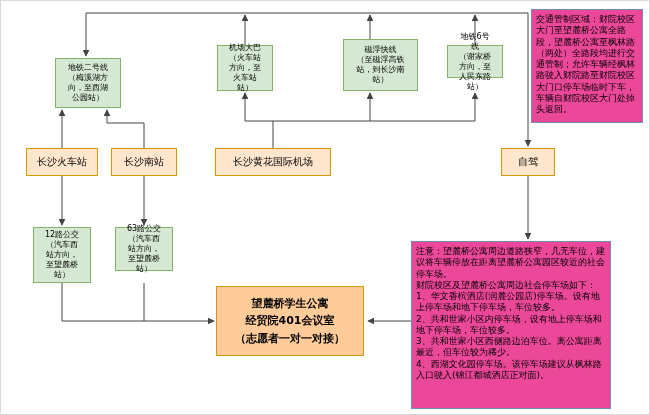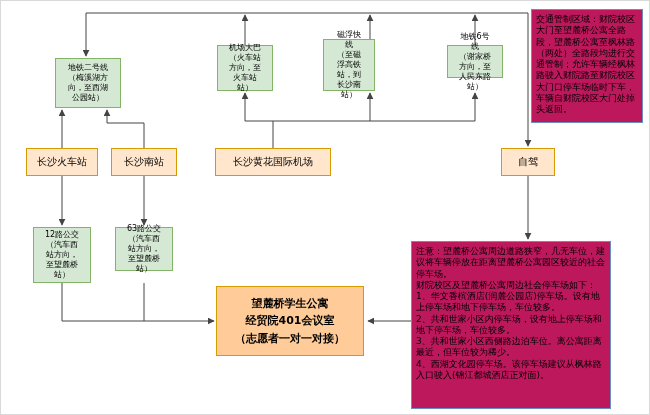--- a/index.html
+++ b/index.html
@@ -3,21 +3,21 @@
 <meta charset="utf-8">
 <style>
   html,body{margin:0;padding:0;background:#fff;font-family:"DejaVu Sans",sans-serif;}
   .canvas{position:relative;width:650px;height:415px;background:#ffffff;border:1px solid #d9d9d9;box-sizing:border-box;overflow:hidden;}
   svg.wires{position:absolute;left:0;top:0;width:650px;height:415px;}
   .node{position:absolute;display:flex;align-items:center;justify-content:center;text-align:center;
         box-sizing:border-box;border:1px solid #000;padding:10px;white-space:pre-line;line-height:1.25;color:#000;}
   .green{background:#d5e8d4;border-color:#82b366;font-size:8px;}
   .yellow{background:#ffe6cc;border-color:#d79b00;font-size:10px;font-weight:normal;}
   .orange{background:#ffcc99;border-color:#d79b00;font-size:11px;font-weight:bold;line-height:1.55;}
-  .blue{background:#be185d;border-color:#6c8ebf;font-size:9px;text-align:left;align-items:flex-start;
+  .blue{background:#ec4899;border-color:#6c8ebf;font-size:9px;text-align:left;align-items:flex-start;
         justify-content:flex-start;padding:4px;line-height:1.25;}
 </style>
 </head>
 <body>
 
 <div class="canvas">
 
   <svg class="wires" viewBox="0 0 650 415">
     <defs>
       <marker id="ah" viewBox="0 0 10 10" refX="9" refY="5" markerWidth="7" markerHeight="7" orient="auto-start-reverse">
@@ -56,21 +56,21 @@
       <line x1="410" y1="320" x2="367" y2="320" marker-end="url(#ah)"></line>
     </g>
   </svg>
 
   <div class="node green" style="left:54px;top:57px;width:66px;height:50px">地铁二号线
 （梅溪湖方向，至西湖公园站）</div>
 
   <div class="node green" style="left:216px;top:44px;width:56px;height:46px">机场大巴
 （火车站方向，至火车站站）</div>
 
-  <div class="node green" style="left:322px;top:38px;width:52px;height:52px">磁浮快线
+  <div class="node green" style="left:342px;top:38px;width:75px;height:52px">磁浮快线
 （至磁浮高铁站，到长沙南站）</div>
 
   <div class="node green" style="left:446px;top:44px;width:56px;height:33px">地铁6号线
 （谢家桥方向，至人民东路站）</div>
 
   <div class="node blue" style="left:530px;top:8px;width:112px;height:114px">交通管制区域：财院校区大门至望麓桥公寓全路段，望麓桥公寓至枫林路（两处）全路段均进行交通管制；允许车辆经枫林路驶入财院路至财院校区大门口停车场临时下车，车辆自财院校区大门处掉头返回。</div>
 
   <div class="node yellow" style="left:25px;top:147px;width:72px;height:28px">长沙火车站</div>
 
   <div class="node yellow" style="left:214px;top:147px;width:116px;height:28px">长沙黄花国际机场</div>

